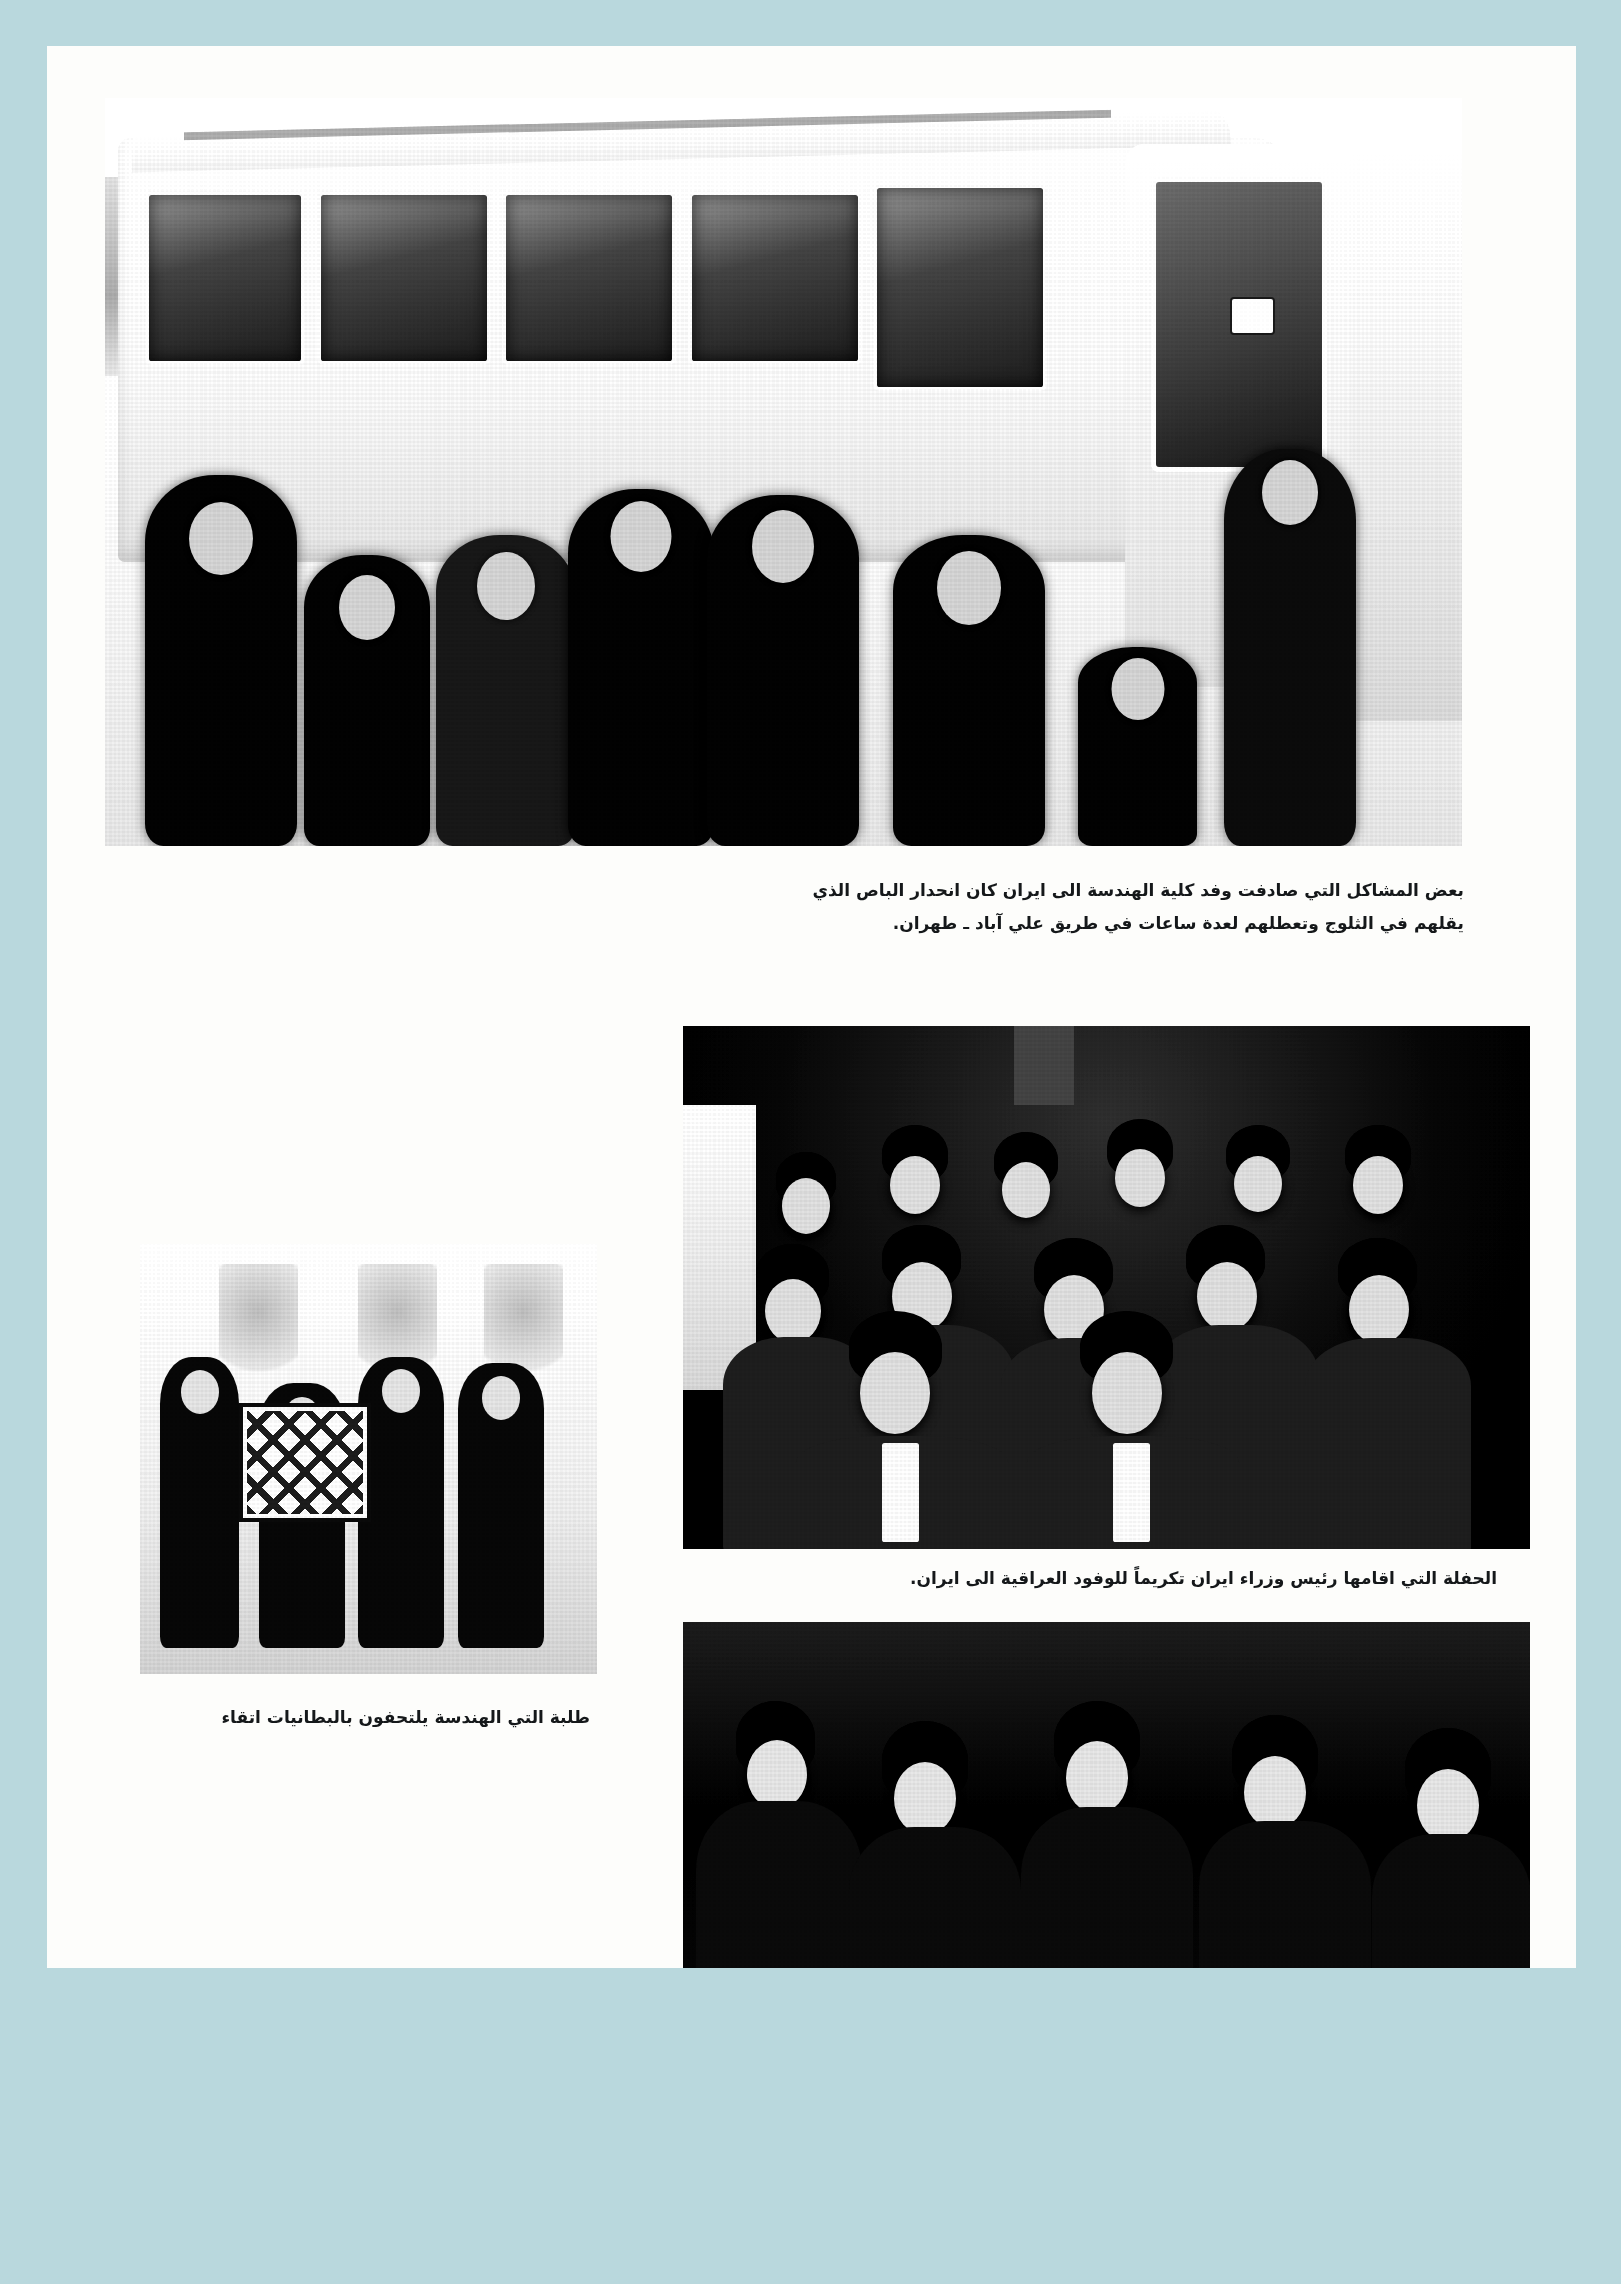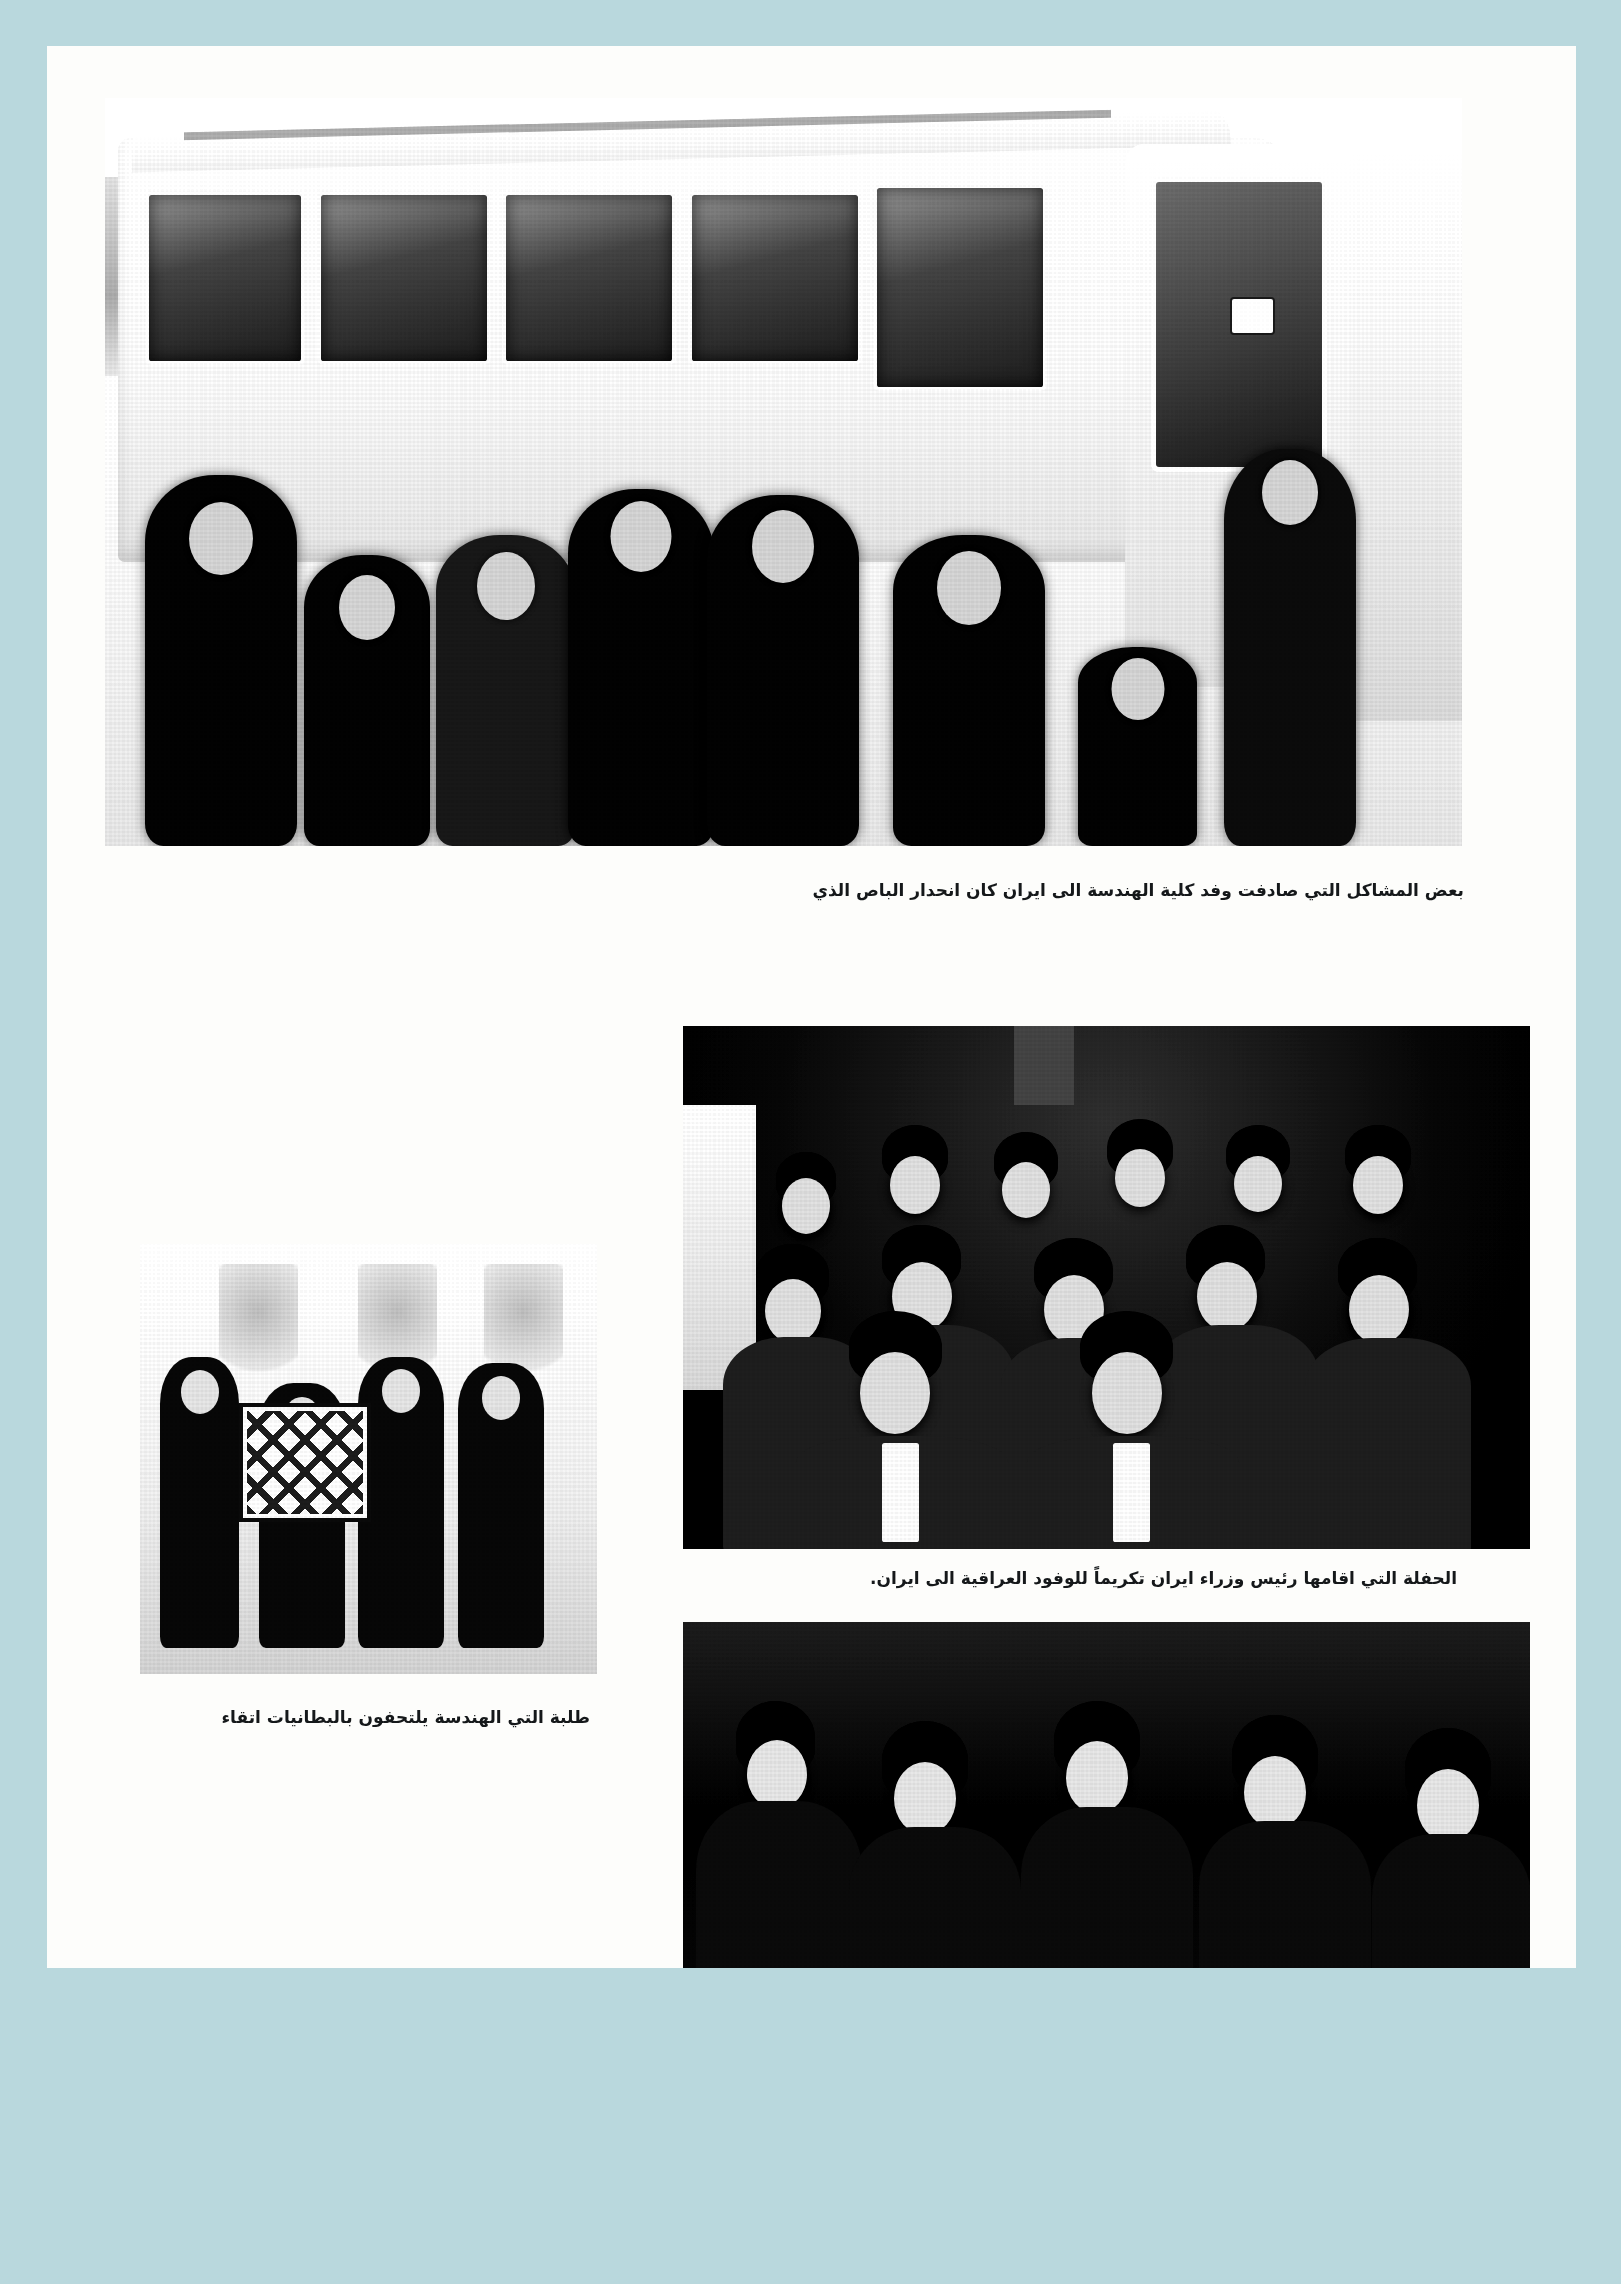--- a/index.html
+++ b/index.html
@@ -289,20 +289,21 @@
     </div>
     <div class="figure" style="left:1119px; width:132px; height:397px; background:#1b1d20;">
       <div class="head" style="top:10.6px; width:56px; height:65px;"></div>
     </div>
 
     <div class="grain"></div>
   </div>
 
   <div class="caption" id="cap-bus" style="left:649px; top:828px; width:768px;">
     <div>بعض المشاكل التي صادفت وفد كلية الهندسة الى ايران كان انحدار الباص الذي</div>
+    <div>يقلهم في الثلوج وتعطلهم لعدة ساعات في طريق علي آباد ـ طهران.</div>
   </div>
 
   <div class="photo" id="photo-crowd">
     <div class="dark-bg"></div>
     <div class="white-panel"></div>
     <div class="pillar"></div>
 
     <div class="hair" style="left:93px; top:126px; width:60px;  height:53px;"></div>
     <div class="head-c" style="left:99px; top:152px; width:48px;  height:56px;"></div>
     <div class="hair" style="left:199px; top:99px; width:66px; height:57px;"></div>
@@ -342,21 +343,21 @@
     <div class="shirt" style="left:199px; top:417px; width:37px;  height:99px;"></div>
 
     <div class="hair" style="left:397px; top:285px; width:93px; height:73px;"></div>
     <div class="head-c" style="left:409px; top:326px; width:70px; height:82px;"></div>
     <div class="suit" style="left:344px; top:410px; width:212px; height:119px;"></div>
     <div class="shirt" style="left:430px; top:417px; width:37px;  height:99px;"></div>
 
     <div class="grain"></div>
   </div>
 
-  <div class="caption" id="cap-crowd" style="left:748px; top:1516px; width:662px;">
+  <div class="caption" id="cap-crowd" style="left:788px; top:1516px; width:662px;">
     <div>الحفلة التي اقامها رئيس وزراء ايران تكريماً للوفود العراقية الى ايران.</div>
   </div>
 
   <div class="photo" id="photo-blankets">
     <div class="snowfield"></div>
     <div class="tree" style="left:79px;"></div>
     <div class="tree" style="left:218px;"></div>
     <div class="tree" style="left:344px;"></div>
 
     <div class="person" style="left:20px;  width:79px; height:291px;">

